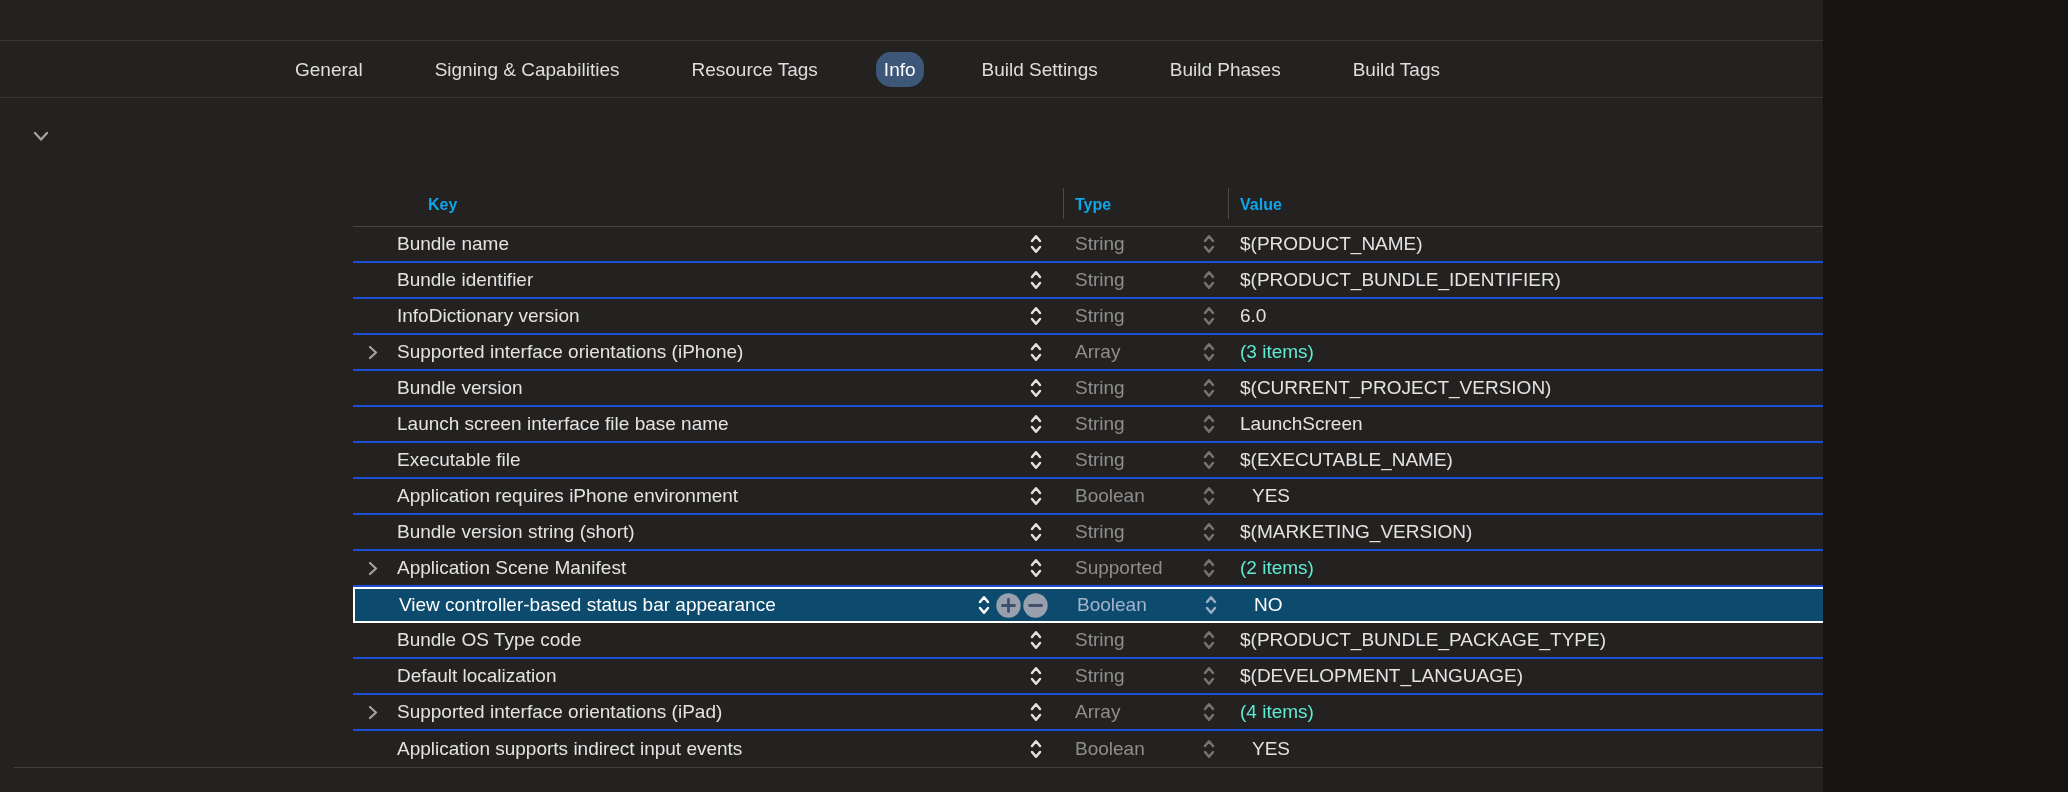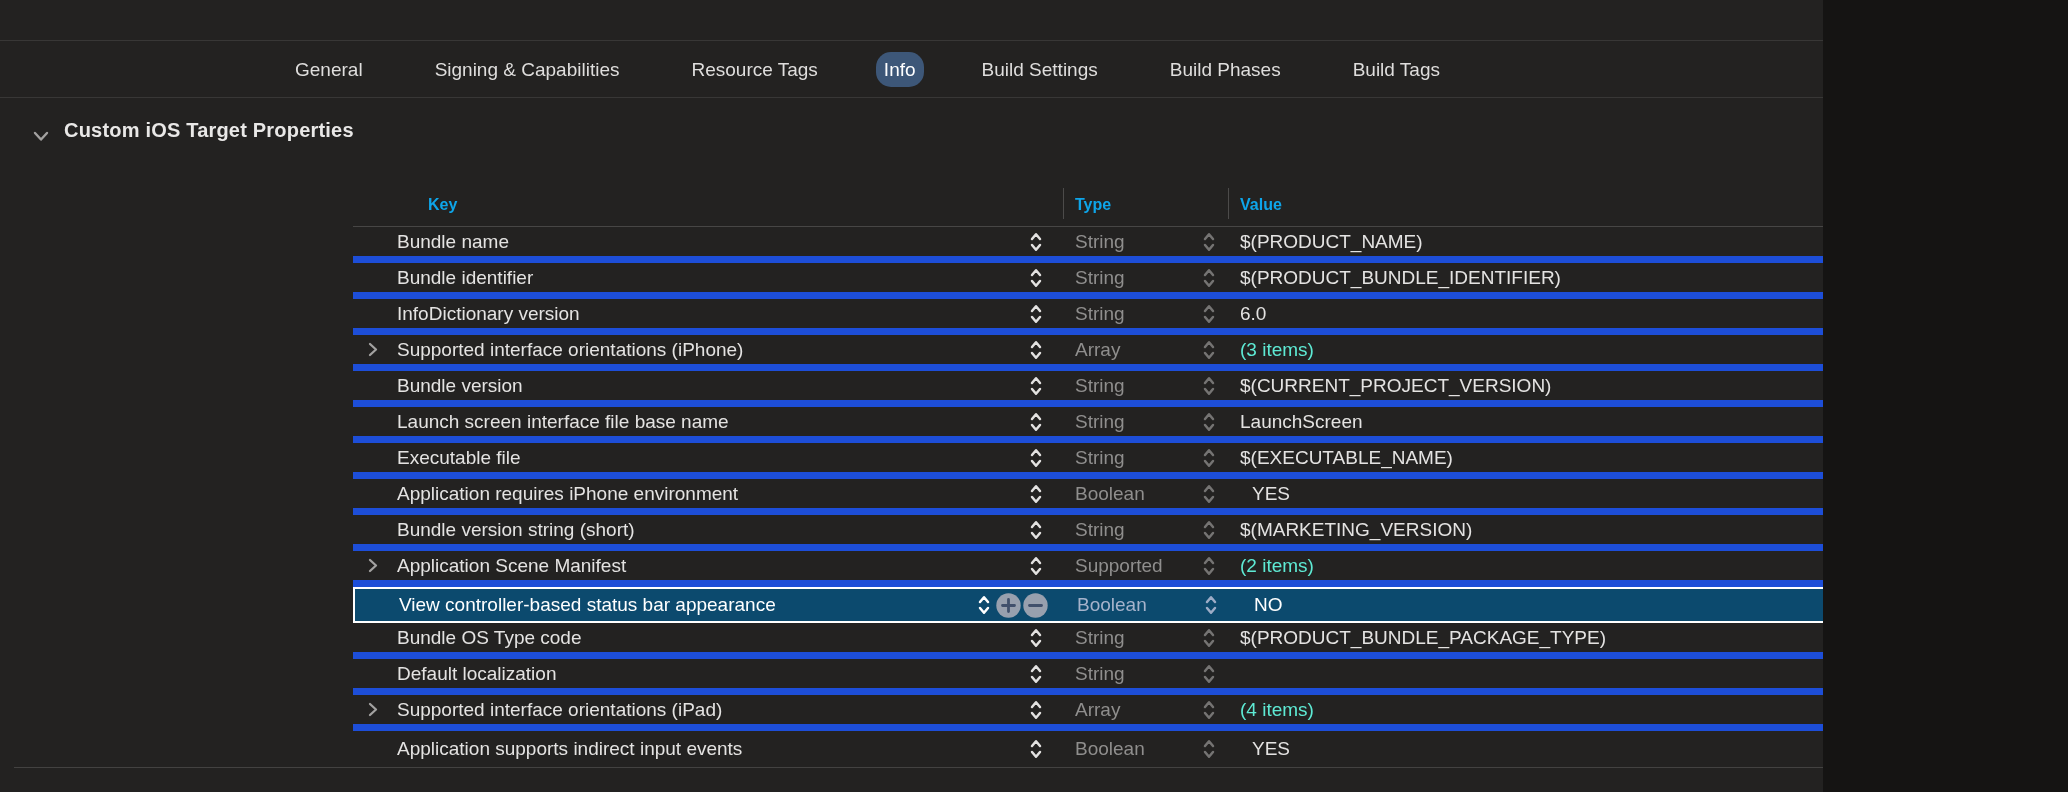--- a/index.html
+++ b/index.html
@@ -34,21 +34,21 @@
   .plist-header .h{position:absolute;top:0;height:100%;display:flex;align-items:center;color:#0ea5e9;font-size:16px;font-weight:600;}
   .h.key{left:75px;}
   .h.type{left:722px;}
   .h.value{left:887px;}
   .vsep{position:absolute;top:5px;bottom:7px;width:1px;background:#4c4b4a;}
   .vsep.s1{left:710px;}
   .vsep.s2{left:875px;}
   .rows{position:absolute;left:0;top:44px;width:100%;}
   .row{
     position:relative;width:100%;height:36px;box-sizing:border-box;
-    border-bottom:7px solid #1d4ed8;
+    border-bottom:2px solid #1d4ed8;
   }
   .row:last-child{border-bottom:none;}
   .row.selected{
     background:#0c4a6e;border:2px solid #ffffff;
   }
   .cell{position:absolute;top:0;height:100%;display:flex;align-items:center;white-space:nowrap;}
   .cell.key{left:44px;color:#e4e3e2;font-size:19px;}
   .cell.type{left:722px;color:#8f8e8d;font-size:19px;}
   .cell.value{left:887px;color:#e4e3e2;font-size:19px;}
   .cell.value.dim{color:#5eead4;}
@@ -86,21 +86,20 @@
       <div class="tab">Build Phases</div>
       <div class="tab">Build Tags</div>
     </div>
 
   <div class="section-head">
     <span class="section-chevron">
       <svg width="22" height="22" viewBox="0 0 22 22" fill="none">
         <path d="M5 8 L11 14.5 L17 8" stroke="currentColor" stroke-width="2.4" stroke-linecap="round" stroke-linejoin="round"></path>
       </svg>
     </span>
-    <span class="section-title">Custom iOS Target Properties</span>
   </div>
 
   <div class="plist">
     <div class="plist-header">
       <span class="h key">Key</span>
       <span class="vsep s1"></span>
       <span class="h type">Type</span>
       <span class="vsep s2"></span>
       <span class="h value">Value</span>
     </div>
@@ -351,20 +350,21 @@
               <path d="M3 16 L7 20.8 L11 16" stroke="currentColor" stroke-width="2.5" stroke-linecap="round" stroke-linejoin="round"></path>
             </svg>
           </span>
           <span class="cell type">String</span>
           <span class="icon type-stepper">
             <svg width="14" height="26" viewBox="0 0 14 26" fill="none">
               <path d="M3 10 L7 5.2 L11 10" stroke="currentColor" stroke-width="2.5" stroke-linecap="round" stroke-linejoin="round"></path>
               <path d="M3 16 L7 20.8 L11 16" stroke="currentColor" stroke-width="2.5" stroke-linecap="round" stroke-linejoin="round"></path>
             </svg>
           </span>
+          <span class="cell value">$(DEVELOPMENT_LANGUAGE)</span>
         </div>
         <div class="row">
           <span class="icon disc">
             <svg width="13" height="17" viewBox="0 0 13 17" fill="none">
               <path d="M4 3 L10 8.5 L4 14" stroke="currentColor" stroke-width="2.3" stroke-linecap="round" stroke-linejoin="round"></path>
             </svg>
           </span>
           <span class="cell key">Supported interface orientations (iPad)</span>
           <span class="icon key-stepper">
             <svg width="14" height="26" viewBox="0 0 14 26" fill="none">

